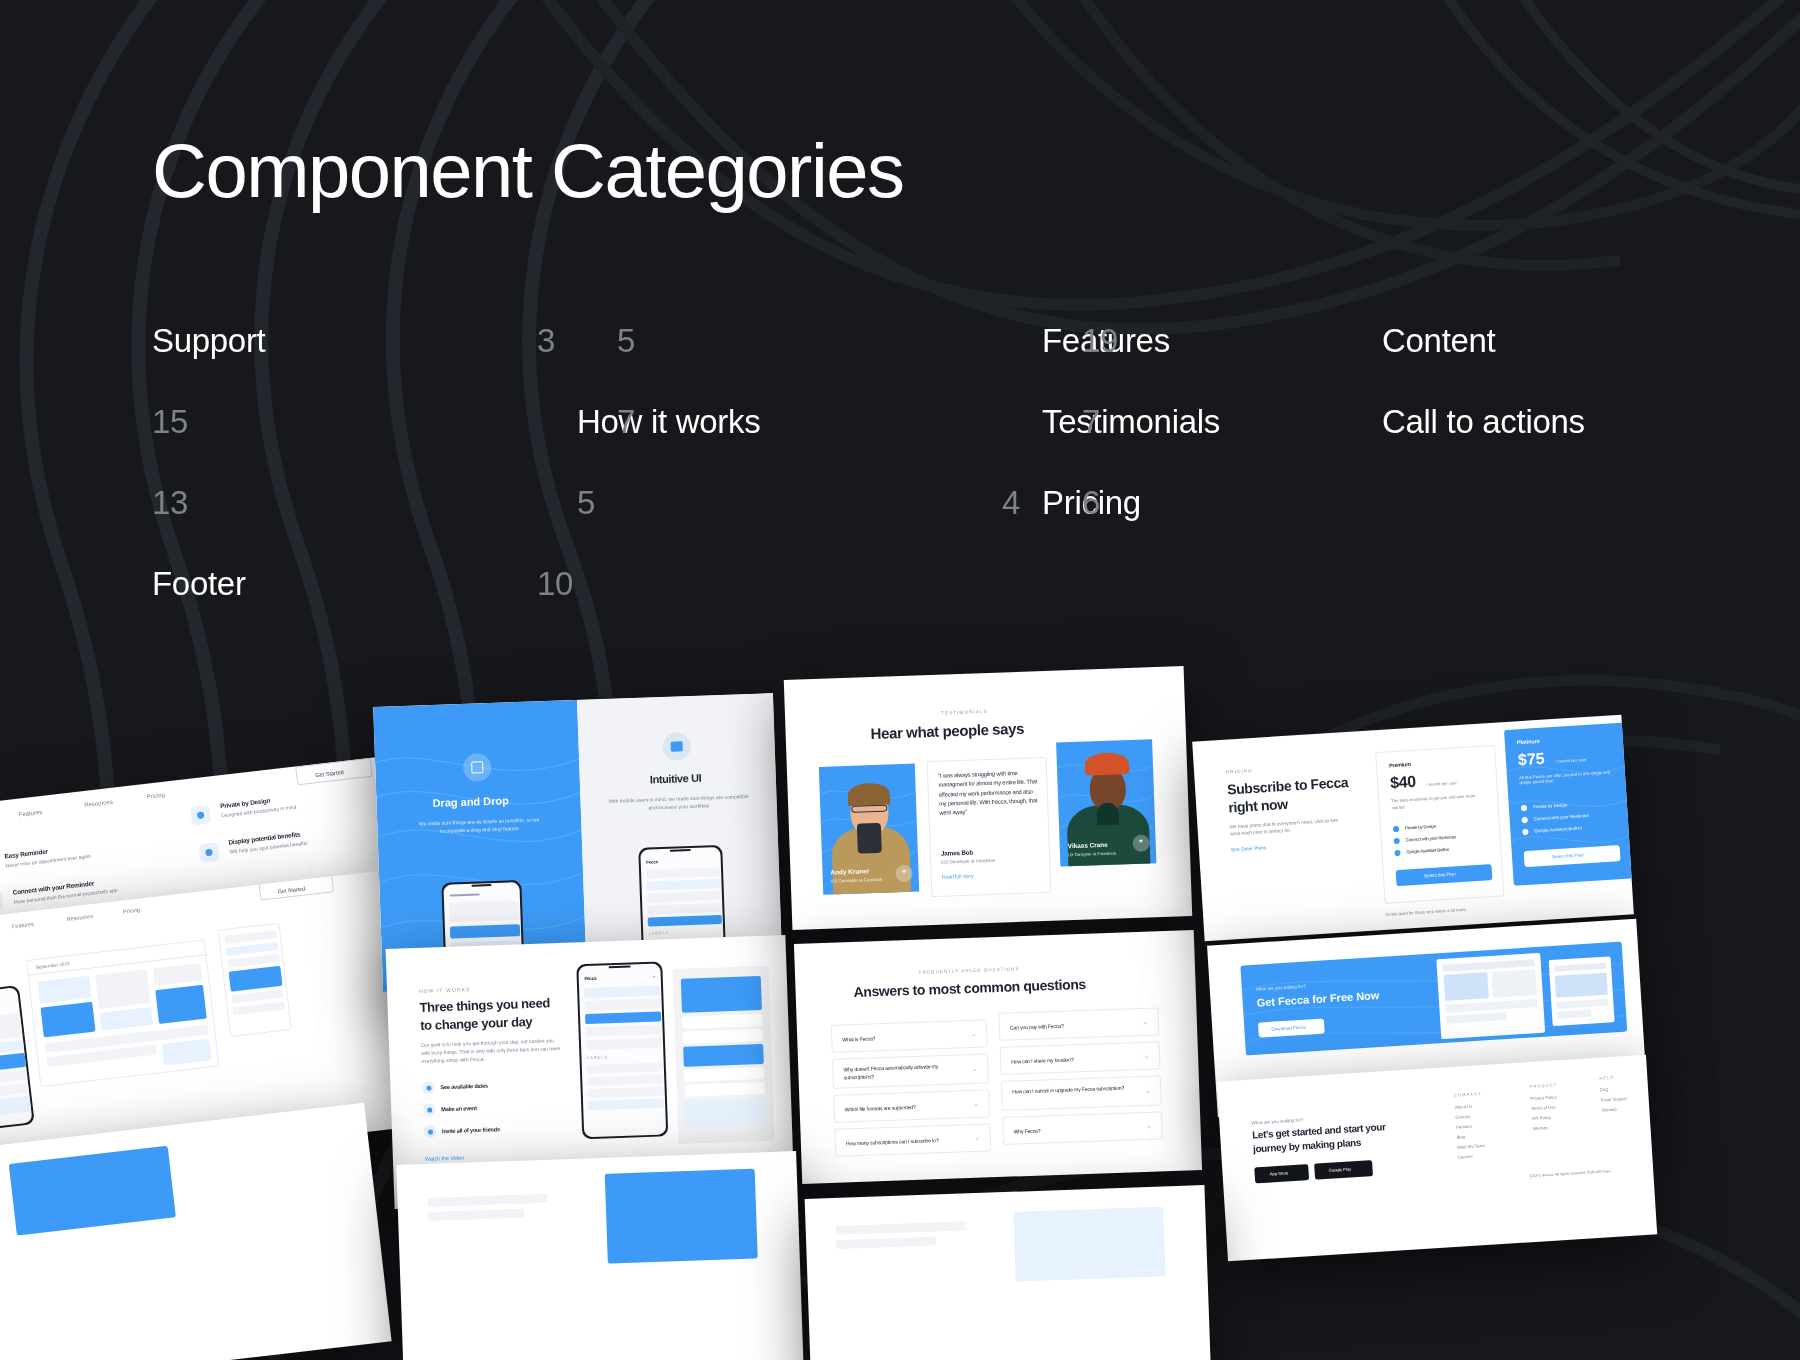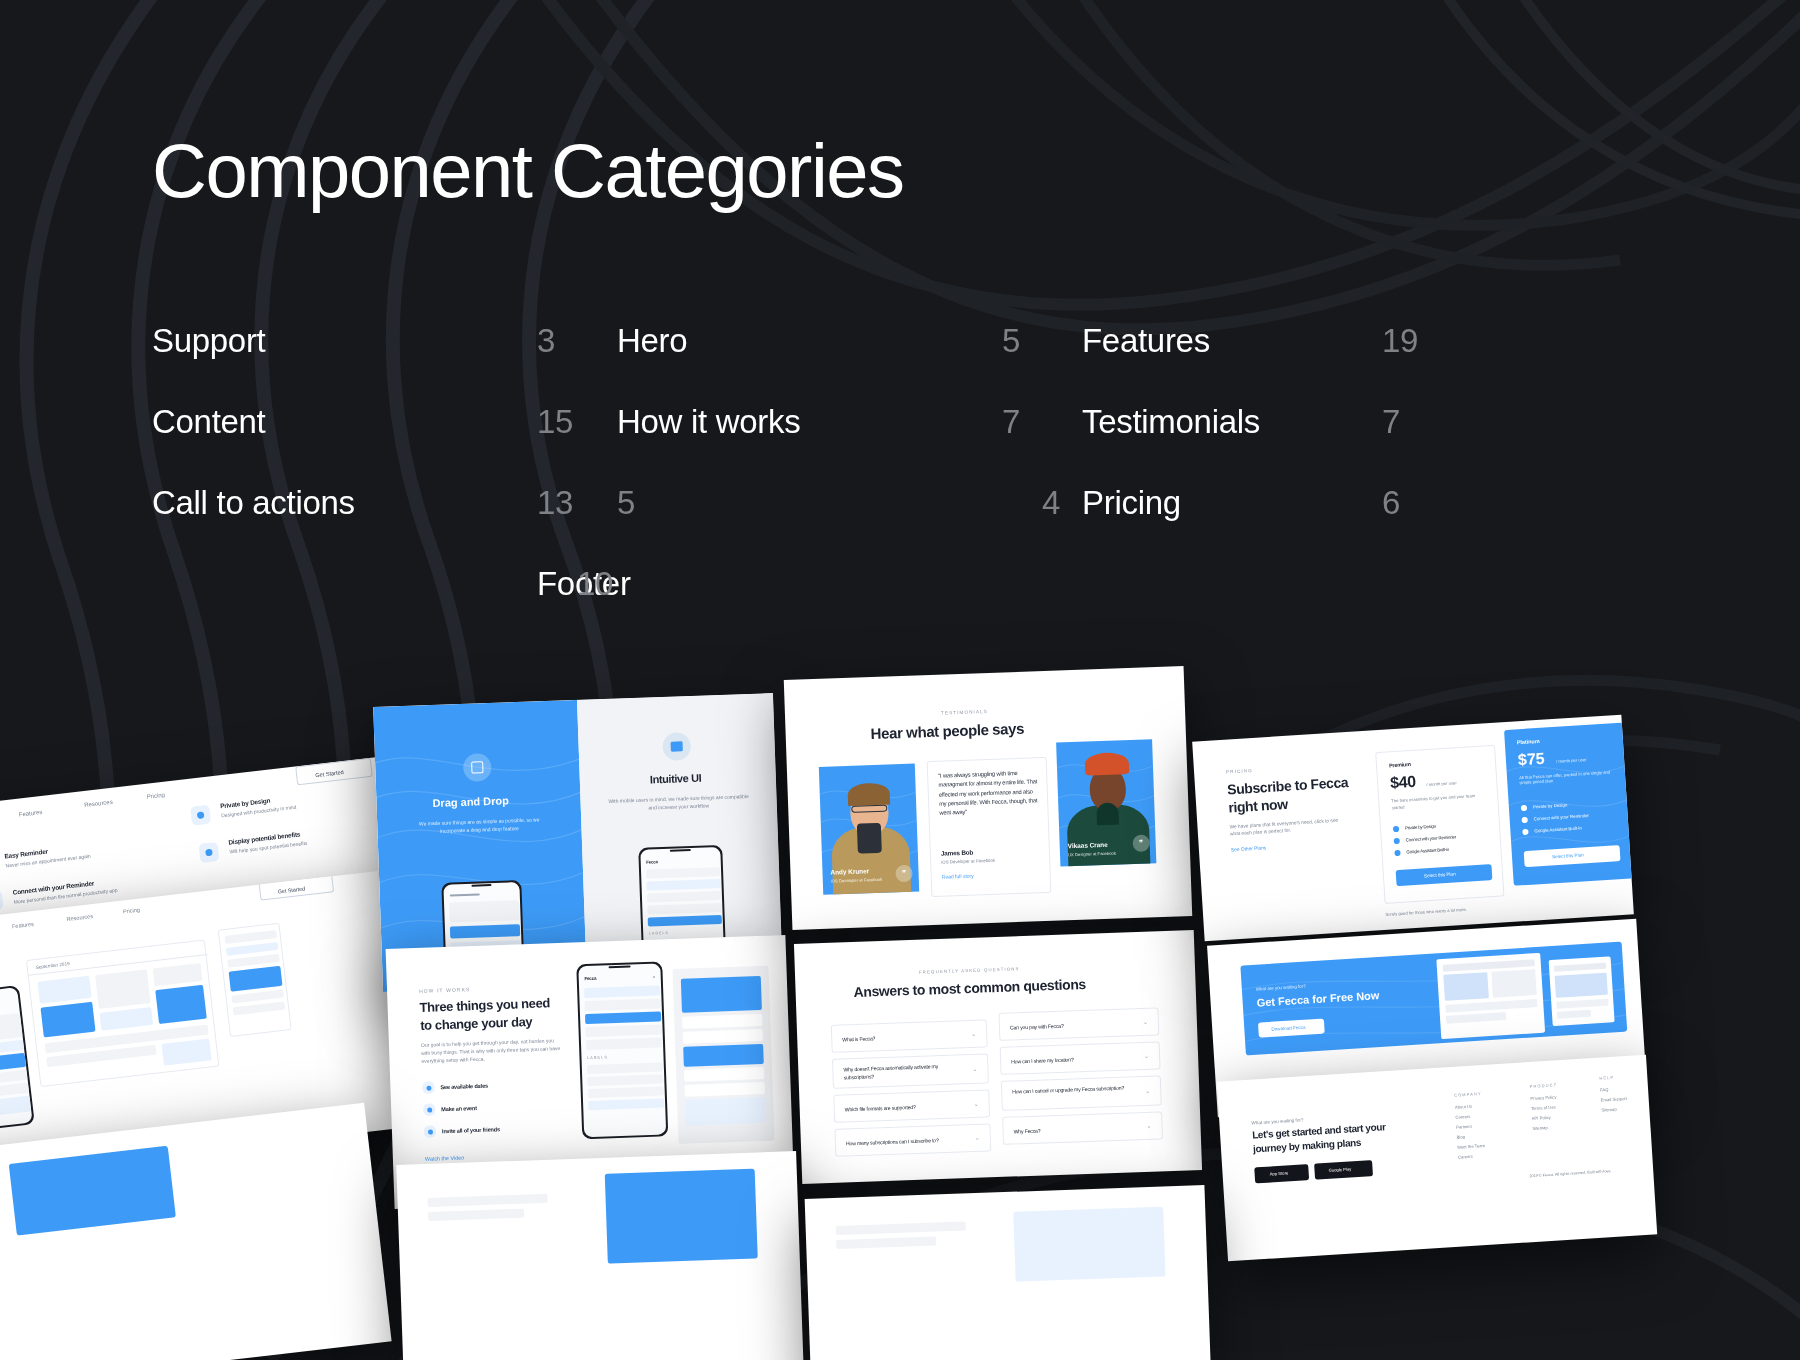--- a/index.html
+++ b/index.html
@@ -118,21 +118,20 @@
     <path d="M1500 -40 C 1590 110, 1700 180, 1810 190"></path>
   </g>
 </svg>
 
 <div class="page-title">Component Categories</div>
 
 <div class="cats">
   <div class="cat-label">Support</div>
   <div class="cat-count">3</div>
   <div class="spacer"></div>
-  <div class="cat-label">Hero</div>
   <div class="cat-count">5</div>
   <div class="spacer"></div>
   <div class="cat-label">Features</div>
   <div class="cat-count">19</div>
 
   <div class="cat-label">Content</div>
   <div class="cat-count">15</div>
   <div class="spacer"></div>
   <div class="cat-label">How it works</div>
   <div class="cat-count">7</div>

